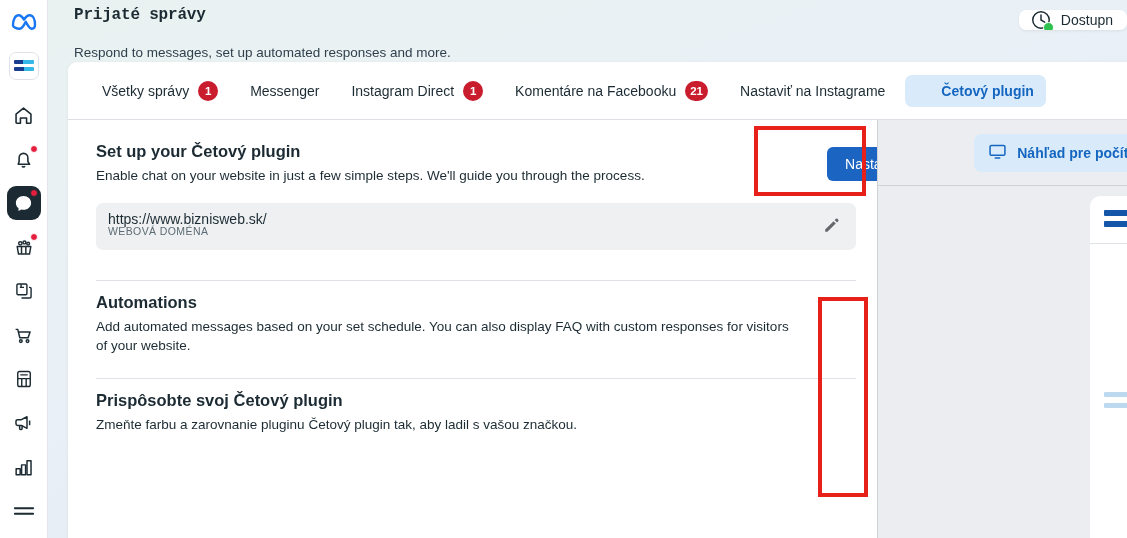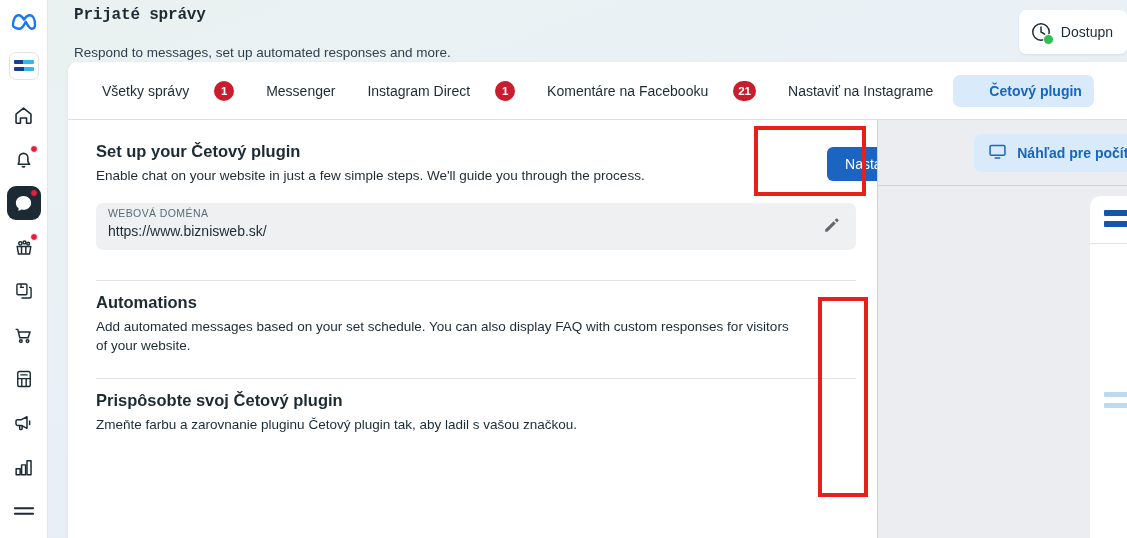--- a/index.html
+++ b/index.html
@@ -69,21 +69,21 @@
   #page-title {
     font-size: 16px; font-weight: bold; color: #1c2b33;
     letter-spacing: -0.2px;
     font-family: Liberation Mono, monospace;
   }
   #page-sub {
     font-size: 13.5px; color: #30404d; margin-top: 21px;
   }
   #availability {
     position: absolute; right: 0; top: 10px;
-    height: 44px;
+    height: 20px;
     display: flex; align-items: center; gap: 9px;
     background: #ffffff;
     border-radius: 7px;
     padding: 0 14px 0 11px;
     box-shadow: 0 1px 3px rgba(0,0,0,0.07);
     white-space: nowrap;
     overflow: hidden;
   }
   #availability .clock { position: relative; width: 22px; height: 22px; flex: none; }
   #availability .green {
@@ -106,21 +106,21 @@
   
   #tabs {
     position: relative;
     height: 58px;
     border-bottom: 1px solid #dcdfe3;
     display: flex; align-items: center;
     padding-left: 22px;
     gap: 8px;
   }
   .tab {
-    display: flex; align-items: center; gap: 25px;
+    display: flex; align-items: center; gap: 9px;
     font-size: 14px; color: #1c2b33;
     padding: 8px 12px;
     border-radius: 7px;
     white-space: nowrap;
   }
   .tab.active {
     background: #d9ebfa; color: #1566c0; font-weight: bold; padding-left: 36px;
   }
   .badge {
     min-width: 20px; height: 20px;
@@ -402,22 +402,22 @@
 
       <div id="left-pane">
 
         <div id="setup-row">
           <div class="sec-title">Set up your Četový plugin</div>
           <div class="sec-desc">Enable chat on your website in just a few simple steps. We'll guide you through the process.</div>
           <button id="setup-btn">Nastaviť</button>
         </div>
 
         <div id="domain-field">
+          <div id="domain-value">https://www.biznisweb.sk/</div>
           <div id="domain-label">WEBOVÁ DOMÉNA</div>
-          <div id="domain-value">https://www.biznisweb.sk/</div>
           <span id="domain-edit">
             <svg width="19" height="19" viewBox="0 0 24 24" fill="#65676b">
               <path d="M4 17.2 14.6 6.6l2.8 2.8L6.8 20H4zM16 5.2l1.6-1.6a1.3 1.3 0 0 1 1.9 0l1 1a1.3 1.3 0 0 1 0 1.9l-1.6 1.6z"></path>
             </svg>
           </span>
         </div>
 
         <div class="divider"></div>
 
         <div class="sec-block">

